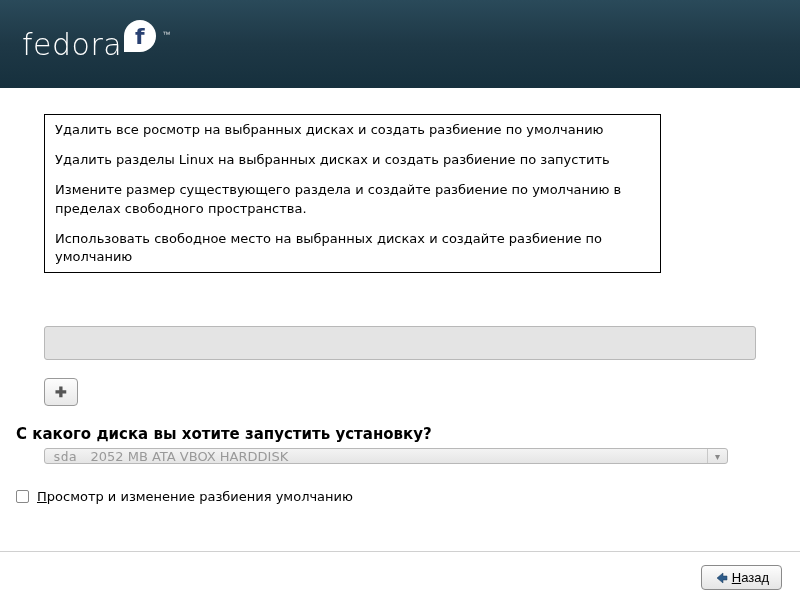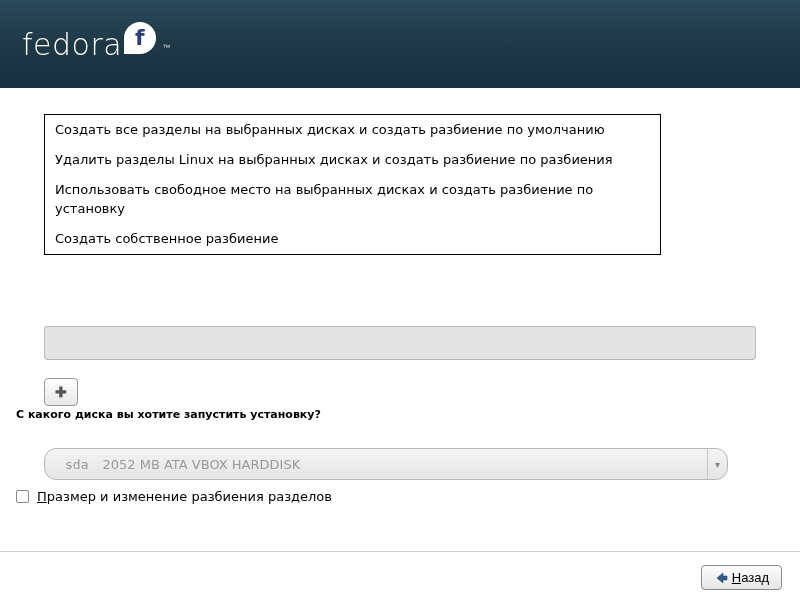--- a/index.html
+++ b/index.html
@@ -17,21 +17,21 @@
       background: linear-gradient(180deg, #2a4a5a 0%, #1e3846 50%, #16303d 100%);
       display: flex;
       align-items: center;
       padding-left: 22px;
     }
     .logo {
       color: #fff;
       font-size: 30px;
       font-weight: 300;
       display: flex;
-      align-items: flex-end;
+      align-items: center;
       letter-spacing: 0.5px;
     }
     .logo-f {
       display: inline-flex;
       align-items: center;
       justify-content: center;
       width: 32px;
       height: 32px;
       background: #fff;
       border-radius: 50% 50% 50% 0;
@@ -97,37 +97,37 @@
     }
     .plus-icon {
       font-size: 14px;
       font-weight: bold;
       color: #555;
     }
     .underline-first { text-decoration: underline; text-decoration-thickness: 1px; }
     .prompt {
       position: absolute;
       left: 16px;
-      top: 320px;
+      top: 337px;
       font-weight: bold;
-      font-size: 11px;
+      font-size: 15px;
       color: #000;
     }
     .disk-select {
       position: absolute;
       left: 44px;
       top: 360px;
       width: 684px;
-      height: 32px;
+      height: 16px;
       background: linear-gradient(#f3f3f3, #e5e5e5);
       border: 1px solid #b8b8b8;
-      border-radius: 12px;
-      display: flex;
-      align-items: center;
-      padding: 0 20px;
+      border-radius: 3px;
+      display: flex;
+      align-items: center;
+      padding: 0 8px;
       color: #999;
       font-size: 13px;
     }
     .disk-select .arrow {
       position: absolute;
       right: 0;
       top: 0;
       bottom: 0;
       width: 20px;
       border-left: 1px solid #c8c8c8;
@@ -206,41 +206,41 @@
     <span class="logo-f">f</span>
     <span class="logo-tm">™</span>
   </div>
 </div>
 
 <div class="content">
 
   <div class="gray-slab"></div>
 
   <div class="dropdown-panel">
-    <div class="dropdown-option">Создать все разделы на выбранных дисках и создать разбиение по умолчанию</div>
-    <div class="dropdown-option">Удалить разделы Linux на выбранных дисках и создать разбиение по разбиения</div>
-    <div class="dropdown-option">Использовать свободное место на выбранных дисках и создать разбиение по установку</div>
-    <div class="dropdown-option">Создать собственное разбиение</div>
+    <div class="dropdown-option">Удалить все росмотр на выбранных дисках и создать разбиение по умолчанию</div>
+    <div class="dropdown-option">Удалить разделы Linux на выбранных дисках и создать разбиение по запустить</div>
+    <div class="dropdown-option">Измените размер существующего раздела и создайте разбиение по умолчанию в пределах свободного пространства.</div>
+    <div class="dropdown-option">Использовать свободное место на выбранных дисках и создайте разбиение по умолчанию</div>
   </div>
 
   <button class="adv-button">
     <span class="plus-icon">✚</span>
   </button>
 
   <div class="prompt">С какого диска вы хотите запустить установку?</div>
 
   <div class="disk-select">
     <span class="sda">sda</span>
     <span>2052 MB ATA VBOX HARDDISK</span>
     <span class="arrow">▾</span>
   </div>
 
   <div class="checkbox-row">
     <span class="checkbox"></span>
-    <span><span class="underline-first">П</span><span>размер и изменение разбиения разделов</span></span>
+    <span><span class="underline-first">П</span><span>росмотр и изменение разбиения умолчанию</span></span>
   </div>
 
   <div class="footer-sep"></div>
   <div class="footer-sep2"></div>
 
   <div class="nav-buttons">
     <button class="nav-button">
       <span class="arrow-left">
         <svg viewBox="0 0 14 14">
             <path d="M9 2 L3 7 L9 12 L9 9 L13 9 L13 5 L9 5 Z" fill="#2e5c8a" stroke="#1a3a5a" stroke-width="0.5"></path>

